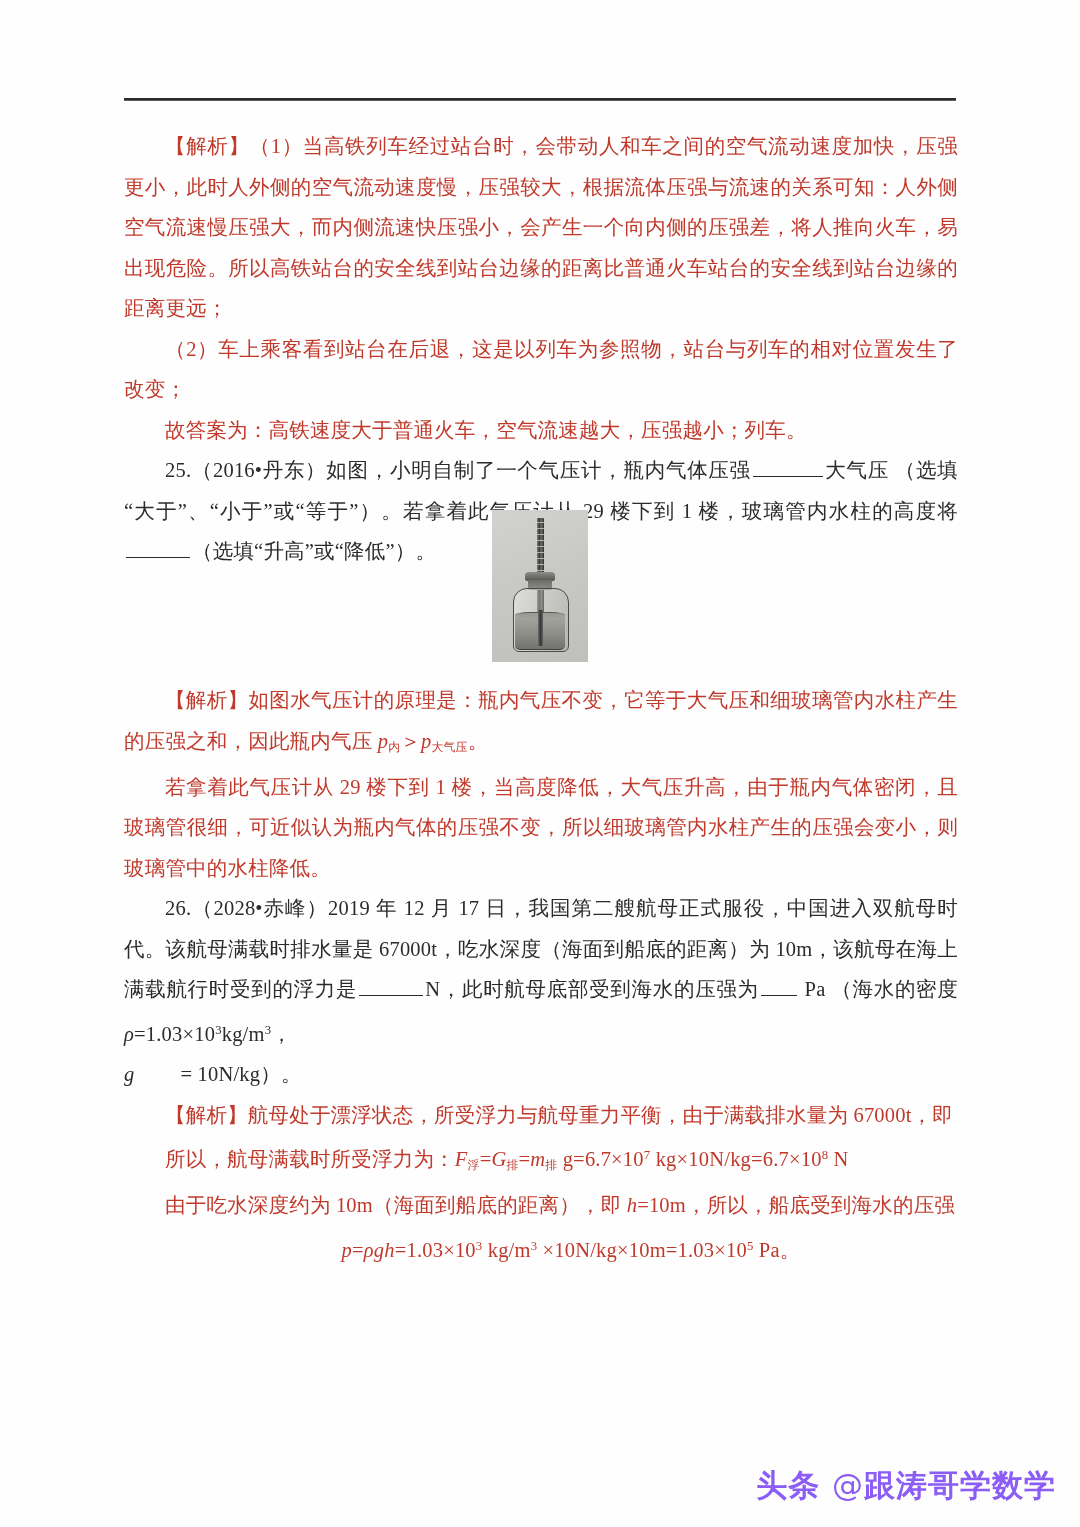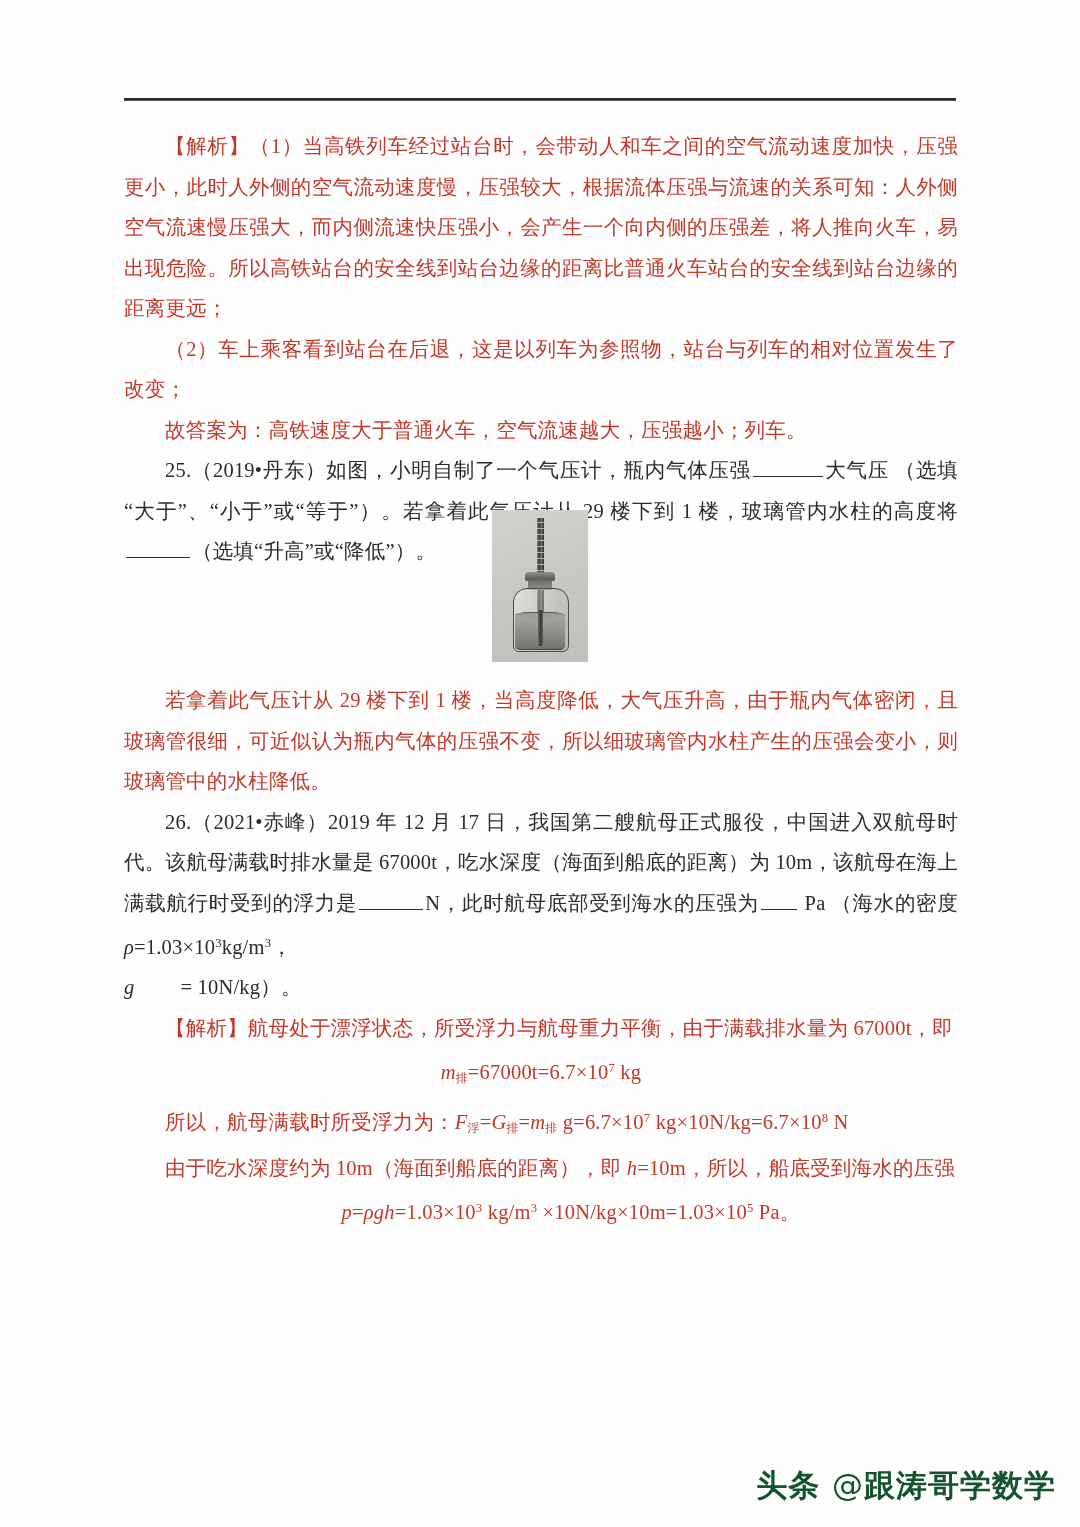--- a/index.html
+++ b/index.html
@@ -191,21 +191,21 @@
   }
 
   
   .watermark {
     position: absolute;
     right: 24px;
     bottom: 20px;
     font-family: "DejaVu Sans", "Liberation Sans", sans-serif;
     font-size: 31px;
     font-weight: 700;
-    color: #14532d;
+    color: #8b5cf6;
     letter-spacing: 1px;
     text-shadow: 1.5px 1.5px 0 rgba(255,255,255,.9);
     white-space: nowrap;
   }
   .watermark .at {
     font-weight: 400;
   }
 </style>
 </head>
 <body>
@@ -215,51 +215,51 @@
   <div class="top-rule"></div>
 
   <div class="body-col">
 
     <p class="red indent2"><span>【解析】</span><span>（1）当高铁列车经过站台时，会带动人和车之间的空气流动速度加快，压强更小，此时人外侧的空气流动速度慢，压强较大，根据流体压强与流速的关系可知：人外侧空气流速慢压强大，而内侧流速快压强小，会产生一个向内侧的压强差，将人推向火车，易出现危险。所以高铁站台的安全线到站台边缘的距离比普通火车站台的安全线到站台边缘的距离更远；</span></p>
 
     <p class="red indent2">（2）车上乘客看到站台在后退，这是以列车为参照物，站台与列车的相对位置发生了改变；</p>
 
     <p class="red indent2">故答案为：高铁速度大于普通火车，空气流速越大，压强越小；列车。</p>
 
-    <p class="black indent2"><span>25.</span><span>（2019•丹东）</span><span>如图，小明自制了一个气压计，瓶内气体压强</span><span class="blank w1"></span><span>大气压 （选填“大于”、“小于”或“等于”）。若拿着此气压计从 29 楼下到 1 楼，玻璃管内水柱的高度将</span><span class="blank w2"></span><span>（选填“升高”或“降低”）。</span></p>
+    <p class="black indent2"><span>25.</span><span>（2016•丹东）</span><span>如图，小明自制了一个气压计，瓶内气体压强</span><span class="blank w1"></span><span>大气压 （选填“大于”、“小于”或“等于”）。若拿着此气压计从 29 楼下到 1 楼，玻璃管内水柱的高度将</span><span class="blank w2"></span><span>（选填“升高”或“降低”）。</span></p>
 
   </div>
 
   <div class="figure-wrap">
     <div class="figure">
       <div class="tube"></div>
       <div class="tube-ticks"></div>
       <div class="cap"></div>
       <div class="cap2"></div>
       <div class="bottle"></div>
       <div class="water"></div>
       <div class="water-surface"></div>
       <div class="tube-in-water"></div>
     </div>
   </div>
 
   <div class="body-col" style="top:680px;">
 
 
+    <p class="red indent2"><span>【解析】</span><span>如图水气压计的原理是：瓶内气压不变，它等于大气压和细玻璃管内水柱产生的压强之和，因此瓶内气压 </span><span class="ital">p</span><span class="cjk-sub">内</span><span>＞</span><span class="ital">p</span><span class="cjk-sub">大气压</span><span>。</span></p>
 
     <p class="red indent2">若拿着此气压计从 29 楼下到 1 楼，当高度降低，大气压升高，由于瓶内气体密闭，且玻璃管很细，可近似认为瓶内气体的压强不变，所以细玻璃管内水柱产生的压强会变小，则玻璃管中的水柱降低。</p>
 
-    <p class="black indent2"><span>26.</span><span>（2021•赤峰）</span><span>2019 年 12 月 17 日，我国第二艘航母正式服役，中国进入双航母时代。该航母满载时排水量是 67000t，吃水深度（海面到船底的距离）为 10m，该航母在海上满载航行时受到的浮力是</span><span class="blank w2"></span><span>N，此时航母底部受到海水的压强为</span><span class="blank w4"></span><span> Pa （海水的密度 </span><span class="ital">ρ</span><span>=1.03×10</span><sup>3</sup><span>kg/m</span><sup>3</sup><span>，</span></p>
+    <p class="black indent2"><span>26.</span><span>（2028•赤峰）</span><span>2019 年 12 月 17 日，我国第二艘航母正式服役，中国进入双航母时代。该航母满载时排水量是 67000t，吃水深度（海面到船底的距离）为 10m，该航母在海上满载航行时受到的浮力是</span><span class="blank w2"></span><span>N，此时航母底部受到海水的压强为</span><span class="blank w4"></span><span> Pa （海水的密度 </span><span class="ital">ρ</span><span>=1.03×10</span><sup>3</sup><span>kg/m</span><sup>3</sup><span>，</span></p>
 
     <p class="black" style="text-indent:0;"><span class="ital">g</span><span style="display:inline-block;width:46px;"></span><span>= 10N/kg）。</span></p>
 
 
     <p class="red indent2"><span>【解析】</span><span>航母处于漂浮状态，所受浮力与航母重力平衡，由于满载排水量为 67000t，即</span></p>
 
-    <p class="formula"><span class="ital">m</span><span class="cjk-sub">排</span><span>=67000t=6.7×10</span><sup>7</sup><span> kg</span></p>
 
     <p class="red indent2"><span>所以，航母满载时所受浮力为：</span><span class="ital">F</span><span class="cjk-sub">浮</span><span>=</span><span class="ital">G</span><span class="cjk-sub">排</span><span>=</span><span class="ital">m</span><span class="cjk-sub">排</span><span> g=6.7×10</span><sup>7</sup><span> kg×10N/kg=6.7×10</span><sup>8</sup><span> N</span></p>
 
     <p class="red indent2"><span>由于吃水深度约为 10m（海面到船底的距离），即 </span><span class="ital">h</span><span>=10m，所以，船底受到海水的压强</span></p>
 
     <p class="formula formula-left-pad"><span class="ital">p</span><span>=</span><span class="ital">ρ</span><span class="ital">g</span><span class="ital">h</span><span>=1.03×10</span><sup>3</sup><span> kg/m</span><sup>3</sup><span> ×10N/kg×10m=1.03×10</span><sup>5</sup><span> Pa</span><span>。</span></p>
 
   </div>
 
   <div class="watermark"><span>头条 </span><span class="at">@</span><span>跟涛哥学数学</span></div>

